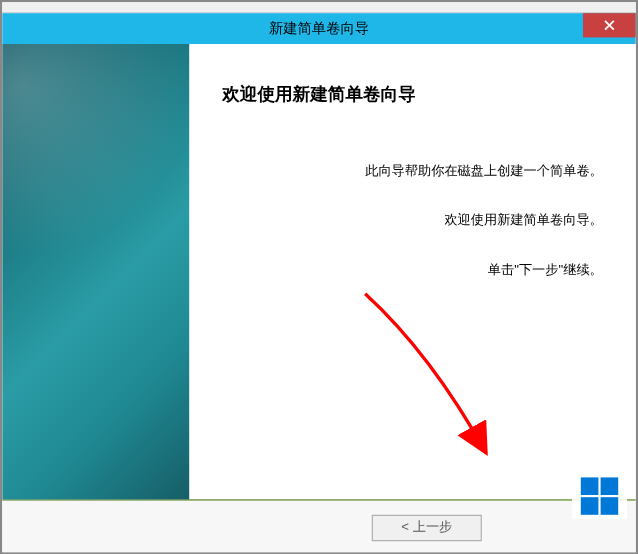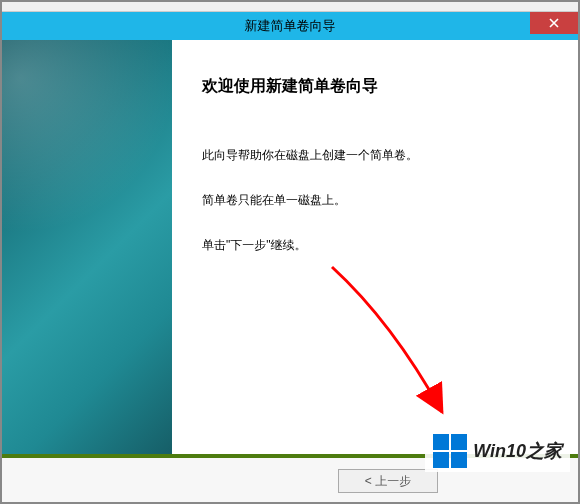--- a/index.html
+++ b/index.html
@@ -72,24 +72,25 @@
     }
     .heading {
       font-size: 16px;
       font-weight: bold;
       margin-top: 16px;
       margin-bottom: 50px;
     }
     .para {
       font-size: 12px;
       margin-bottom: 28px;
+      text-align: right;
     }
     .footer {
       height: 50px;
-      border-top: 4px solid #4d7c0f;
+      border-top: 1px solid #4d7c0f;
       display: flex;
       align-items: center;
       justify-content: flex-end;
       padding-right: 140px;
       background: #f7f7f7;
     }
     .nav-btn {
       width: 100px;
       height: 24px;
       border: 1px solid #aaa;
@@ -158,21 +159,21 @@
           </svg>
       </span>
     </div>
   </div>
 
   <div class="wizard-body">
     <div class="sidebar"></div>
     <div class="content">
       <div class="heading">欢迎使用新建简单卷向导</div>
       <div class="para">此向导帮助你在磁盘上创建一个简单卷。</div>
-      <div class="para">简单卷只能在单一磁盘上。</div>
+      <div class="para">欢迎使用新建简单卷向导。</div>
       <div class="para">单击"下一步"继续。</div>
     </div>
   </div>
 
   <div class="footer">
     <div class="nav-btn">
       <span>&lt; 上一步</span>
     </div>
   </div>
 
@@ -185,16 +186,15 @@
     <path d="M10,5 Q70,60 120,150" stroke="#ff0000" stroke-width="3" fill="none" marker-end="url(#ah)"></path>
   </svg>
 
   <div class="watermark">
     <div class="watermark-logo">
       <div></div>
         <div></div>
         <div></div>
         <div></div>
     </div>
-    <span class="watermark-text">Win10之家</span>
   </div>
 
 </div>
 
 </body></html>

